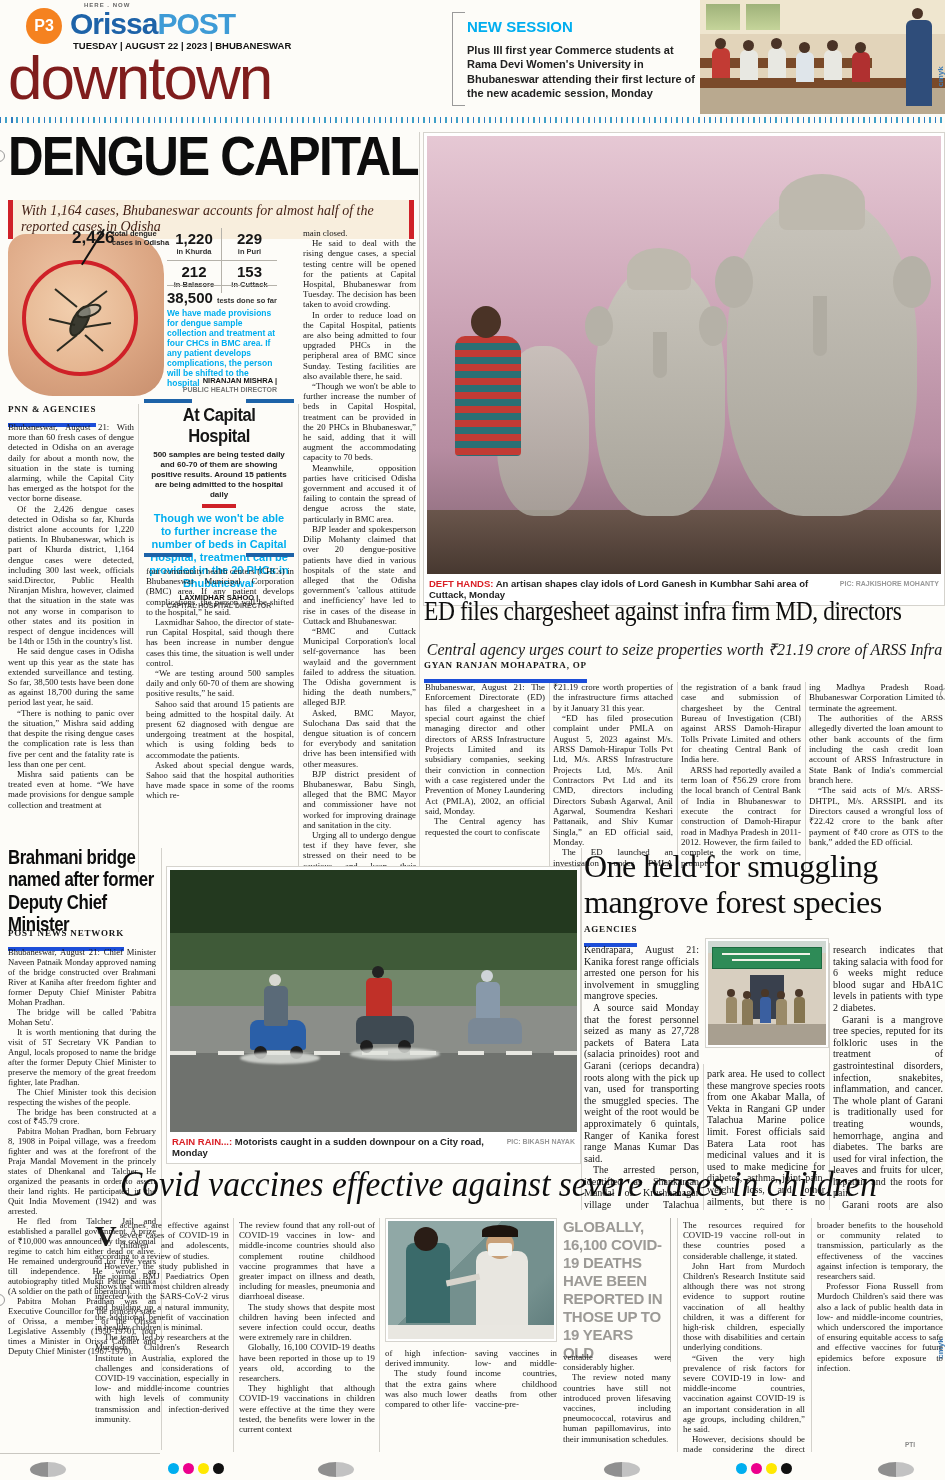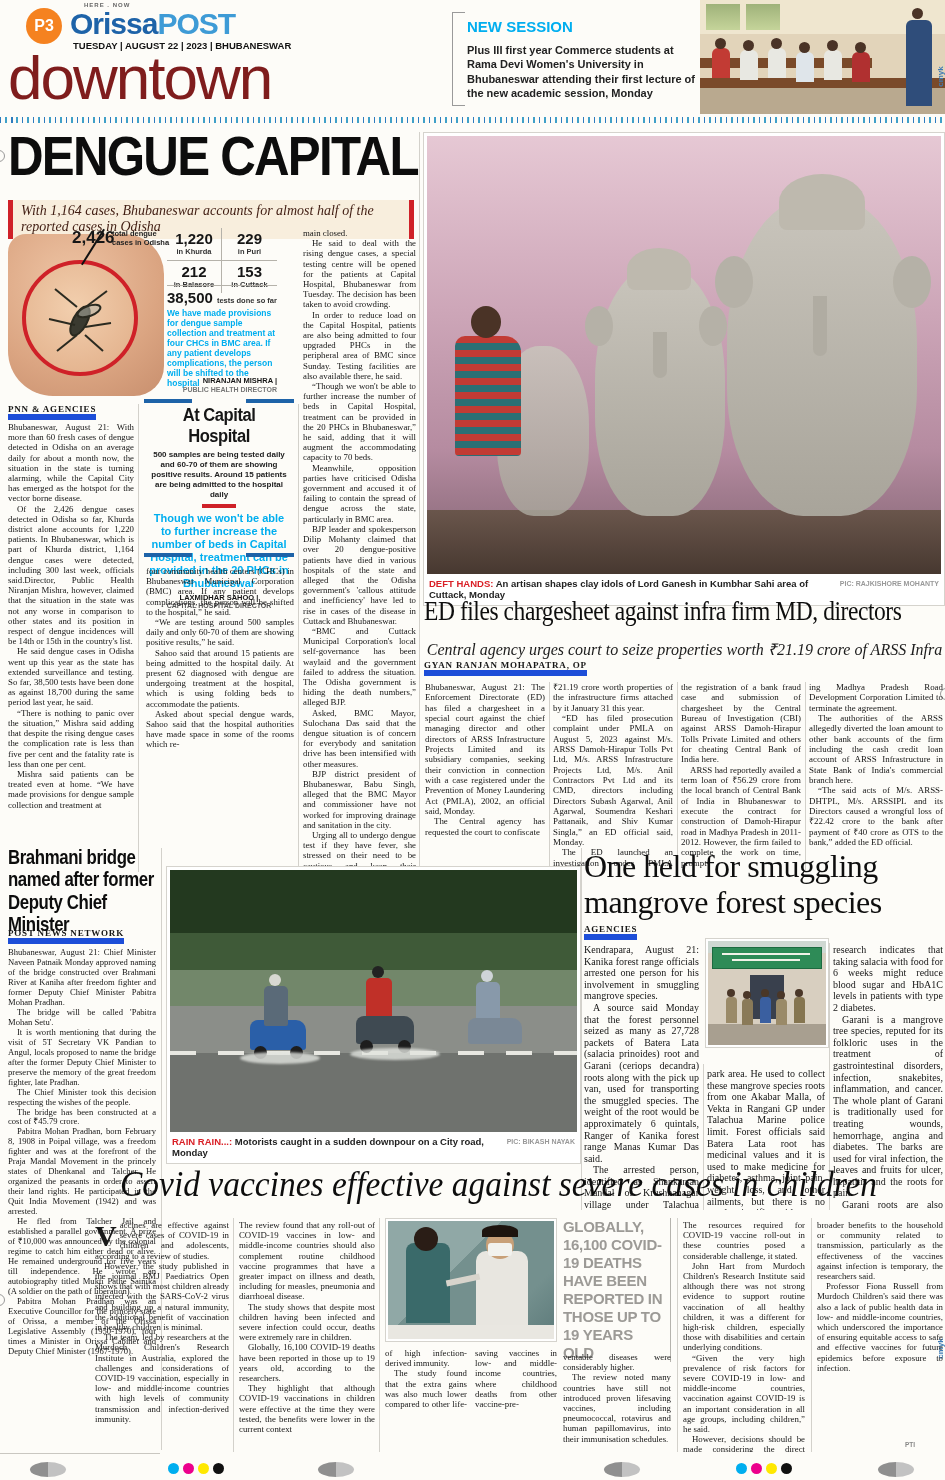--- a/index.html
+++ b/index.html
@@ -4,21 +4,21 @@
 <style>
 *{box-sizing:border-box}
 body{margin:0;background:#d8d8d8}
 #pg{position:relative;width:945px;height:1480px;margin:0 auto;background:#fdfcf8;font-family:"Liberation Serif",serif;color:#161616;overflow:hidden}
 .sans{font-family:"Liberation Sans",sans-serif}
 .vr{position:absolute;width:1px;background:#d3d1cb}
 .hr{position:absolute;height:1px;background:#c9c7c1}
 .col{position:absolute;overflow:hidden;text-align:justify}
 .col p{margin:0;line-height:1.16}
 .col p+p{text-indent:9px}
-.kicker{position:absolute;font:bold 9px "Liberation Serif",serif;letter-spacing:.8px;border-bottom:6px solid #1d4ed8;padding-bottom:0;white-space:nowrap}
+.kicker{position:absolute;font:bold 9px "Liberation Serif",serif;letter-spacing:.8px;border-bottom:4px solid #1d4ed8;padding-bottom:9px;white-space:nowrap}
 
 .p3{position:absolute;left:26px;top:8px;width:36px;height:36px;border-radius:50%;background:#f58220;color:#fff;font:bold 16px "Liberation Sans",sans-serif;display:flex;align-items:center;justify-content:center}
 .herenow{position:absolute;left:84px;top:2px;font:bold 6px "Liberation Sans",sans-serif;color:#666;letter-spacing:1px}
 .brand{position:absolute;left:70px;top:7px;font:bold 30px "Liberation Sans",sans-serif;letter-spacing:-1px;white-space:nowrap}
 .brand .a{color:#1e63a8}.brand .b{color:#3e9bd6}
 .dateline{position:absolute;left:73px;top:40px;font:bold 9.5px "Liberation Sans",sans-serif;color:#111}
 .downtown{position:absolute;left:8px;top:42px;font:62px "Liberation Sans",sans-serif;color:#7f1d1d;letter-spacing:-2px}
 .ns{position:absolute;left:452px;top:12px;width:248px;height:94px;border-left:1px solid #9a9a9a;padding-left:14px}
 .ns:before,.ns:after{content:"";position:absolute;left:0;width:12px;height:1px;background:#9a9a9a}
 .ns:before{top:0}.ns:after{bottom:0}
@@ -232,20 +232,21 @@
     <div class="cb-title">At Capital Hospital</div>
     <div class="cb-body">500 samples are being tested daily and 60-70 of them are showing positive results. Around 15 patients are being admitted to the hospital daily</div>
     <div class="red-dash"></div>
     <div class="cb-quote">Though we won't be able to further increase the number of beds in Capital Hospital, treatment can be provided in the 20 PHCs in Bhubaneswar</div>
     <div class="cb-a">LAXMIDHAR SAHOO |</div>
     <div class="cb-r">CAPITAL HOSPITAL DIRECTOR</div>
   </div>
 
   <div class="col dengue-body" style="left:146px;top:566px;width:148px;height:306px">
     <p>four community health centers (CHCs) in Bhubaneswar Municipal Corporation (BMC) area. If any patient develops complications, the person will be shifted to the hospital,” he said.</p>
+      <p>Laxmidhar Sahoo, the director of state-run Capital Hospital, said though there has been increase in number dengue cases this time, the situation is well under control.</p>
       <p>“We are testing around 500 samples daily and only 60-70 of them are showing positive results,” he said.</p>
       <p>Sahoo said that around 15 patients are being admitted to the hospital daily. At present 62 diagnosed with dengue are undergoing treatment at the hospital, which is using folding beds to accommodate the patients.</p>
       <p>Asked about special dengue wards, Sahoo said that the hospital authorities have made space in some of the rooms which re-</p>
   </div>
 
   <div class="col dengue-body" style="left:303px;top:228px;width:113px;height:644px">
     <p>main closed.</p>
       <p>He said to deal with the rising dengue cases, a special testing centre will be opened for the patients at Capital Hospital, Bhubaneswar from Tuesday. The decision has been taken to avoid crowding.</p>
       <p>In order to reduce load on the Capital Hospital, patients are also being admitted to four upgraded PHCs in the peripheral area of BMC since Sunday. Testing facilities are also available there, he said.</p>
       <p>“Though we won't be able to further increase the number of beds in Capital Hospital, treatment can be provided in the 20 PHCs in Bhubaneswar,” he said, adding that it will augment the accommodating capacity to 70 beds.</p>
@@ -292,21 +293,21 @@
   <div class="col ed-body" style="left:553px;top:682px;width:120px;height:188px">
     <p>₹21.19 crore worth properties of the infrastructure firms attached by it January 31 this year.</p>
       <p>“ED has filed prosecution complaint under PMLA on August 5, 2023 against M/s. ARSS Damoh-Hirapur Tolls Pvt Ltd, M/s. ARSS Infrastructure Projects Ltd, M/s. Anil Contractors Pvt Ltd and its CMD, directors including Directors Subash Agarwal, Anil Agarwal, Soumendra Keshari Pattanaik, and Shiv Kumar Singla,” an ED official said, Monday.</p>
       <p>The ED launched an investigation under PMLA following</p>
   </div>
   <div class="col ed-body" style="left:681px;top:682px;width:120px;height:188px">
     <p>the registration of a bank fraud case and submission of chargesheet by the Central Bureau of Investigation (CBI) against ARSS Damoh-Hirapur Tolls Private Limited and others for cheating Central Bank of India here.</p>
       <p>ARSS had reportedly availed a term loan of ₹56.29 crore from the local branch of Central Bank of India in Bhubaneswar to execute the contract for construction of Damoh-Hirapur road in Madhya Pradesh in 2011-2012. However, the firm failed to complete the work on time, prompt-</p>
   </div>
   <div class="col ed-body" style="left:809px;top:682px;width:134px;height:188px">
-    <p>ing Madhya Pradesh Road Development Corporation Limited to terminate the agreement.</p>
+    <p>ing Madhya Pradesh Road Bhubaneswar Corporation Limited to terminate the agreement.</p>
       <p>The authorities of the ARSS allegedly diverted the loan amount to other bank accounts of the firm including the cash credit loan account of ARSS Infrastructure in State Bank of India's commercial branch here.</p>
       <p>“The said acts of M/s. ARSS-DHTPL, M/s. ARSSIPL and its Directors caused a wrongful loss of ₹22.42 crore to the bank after payment of ₹40 crore as OTS to the bank,” added the ED official.</p>
   </div>
 
   <h3 class="br-head" style="margin:0">Brahmani bridge named after former Deputy Chief Minister</h3>
   <div class="kicker" style="left:8px;top:928px">POST NEWS NETWORK</div>
   <div class="col br-body" style="left:8px;top:948px;width:148px;height:500px">
     <p>Bhubaneswar, August 21: Chief Minister Naveen Patnaik Monday approved naming of the bridge constructed over Brahmani River at Kaniha after freedom fighter and former Deputy Chief Minister Pabitra Mohan Pradhan.</p>
       <p>The bridge will be called 'Pabitra Mohan Setu'.</p>
       <p>It is worth mentioning that during the visit of 5T Secretary VK Pandian to Angul, locals proposed to name the bridge after the former Deputy Chief Minister to preserve the memory of the great freedom fighter, late Pradhan.</p>

